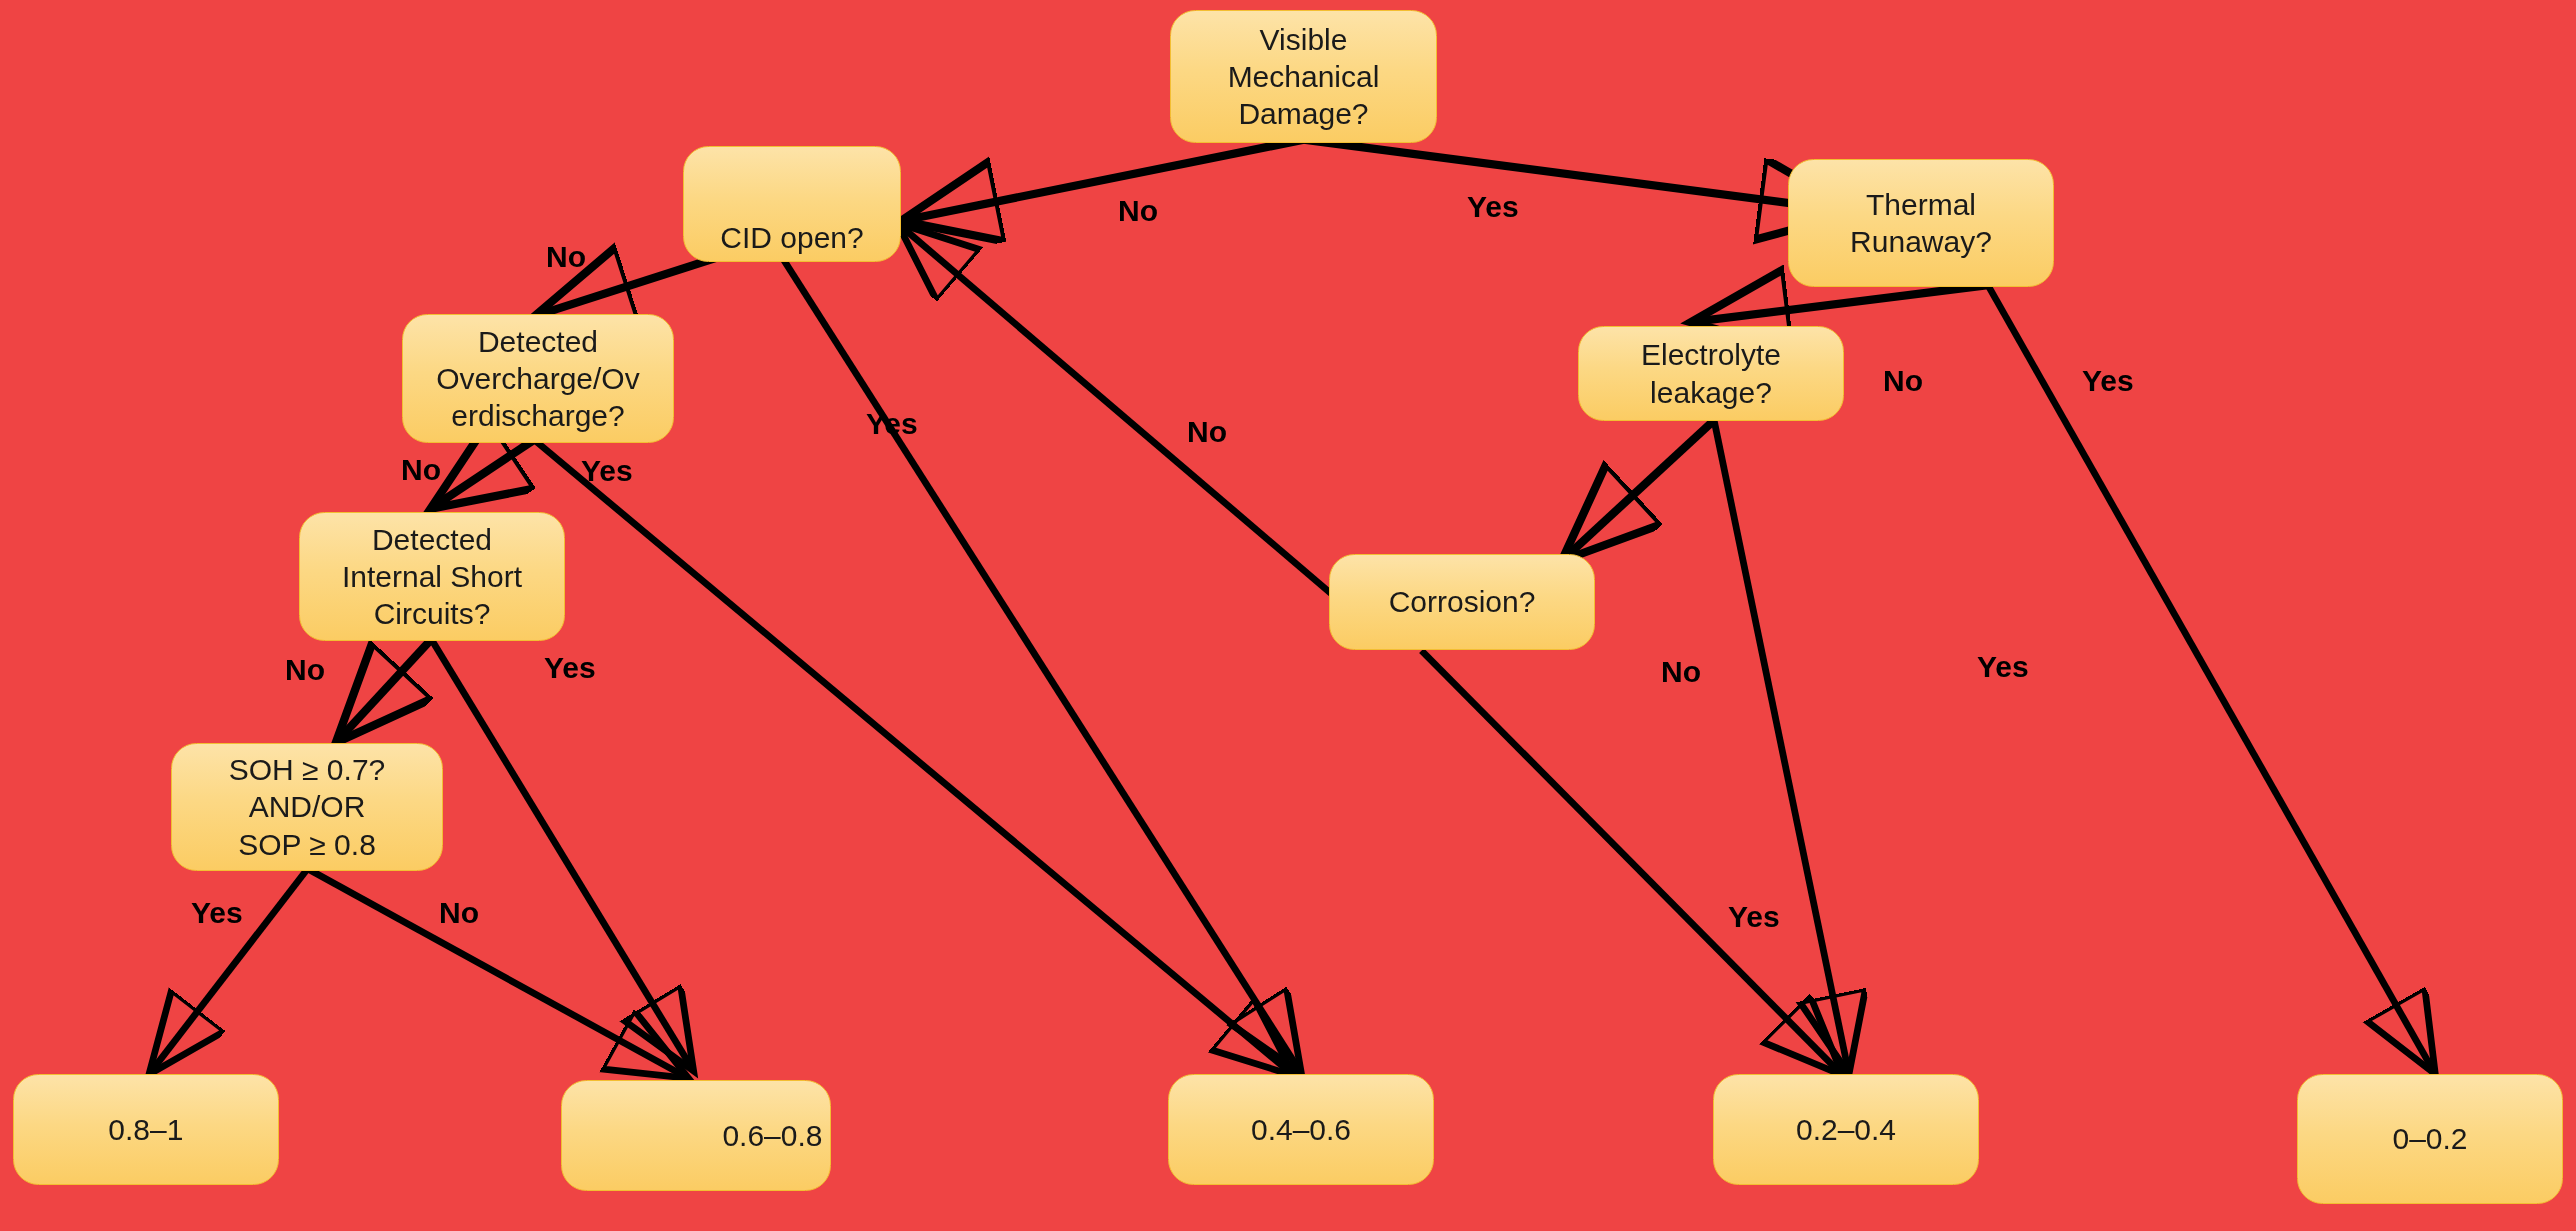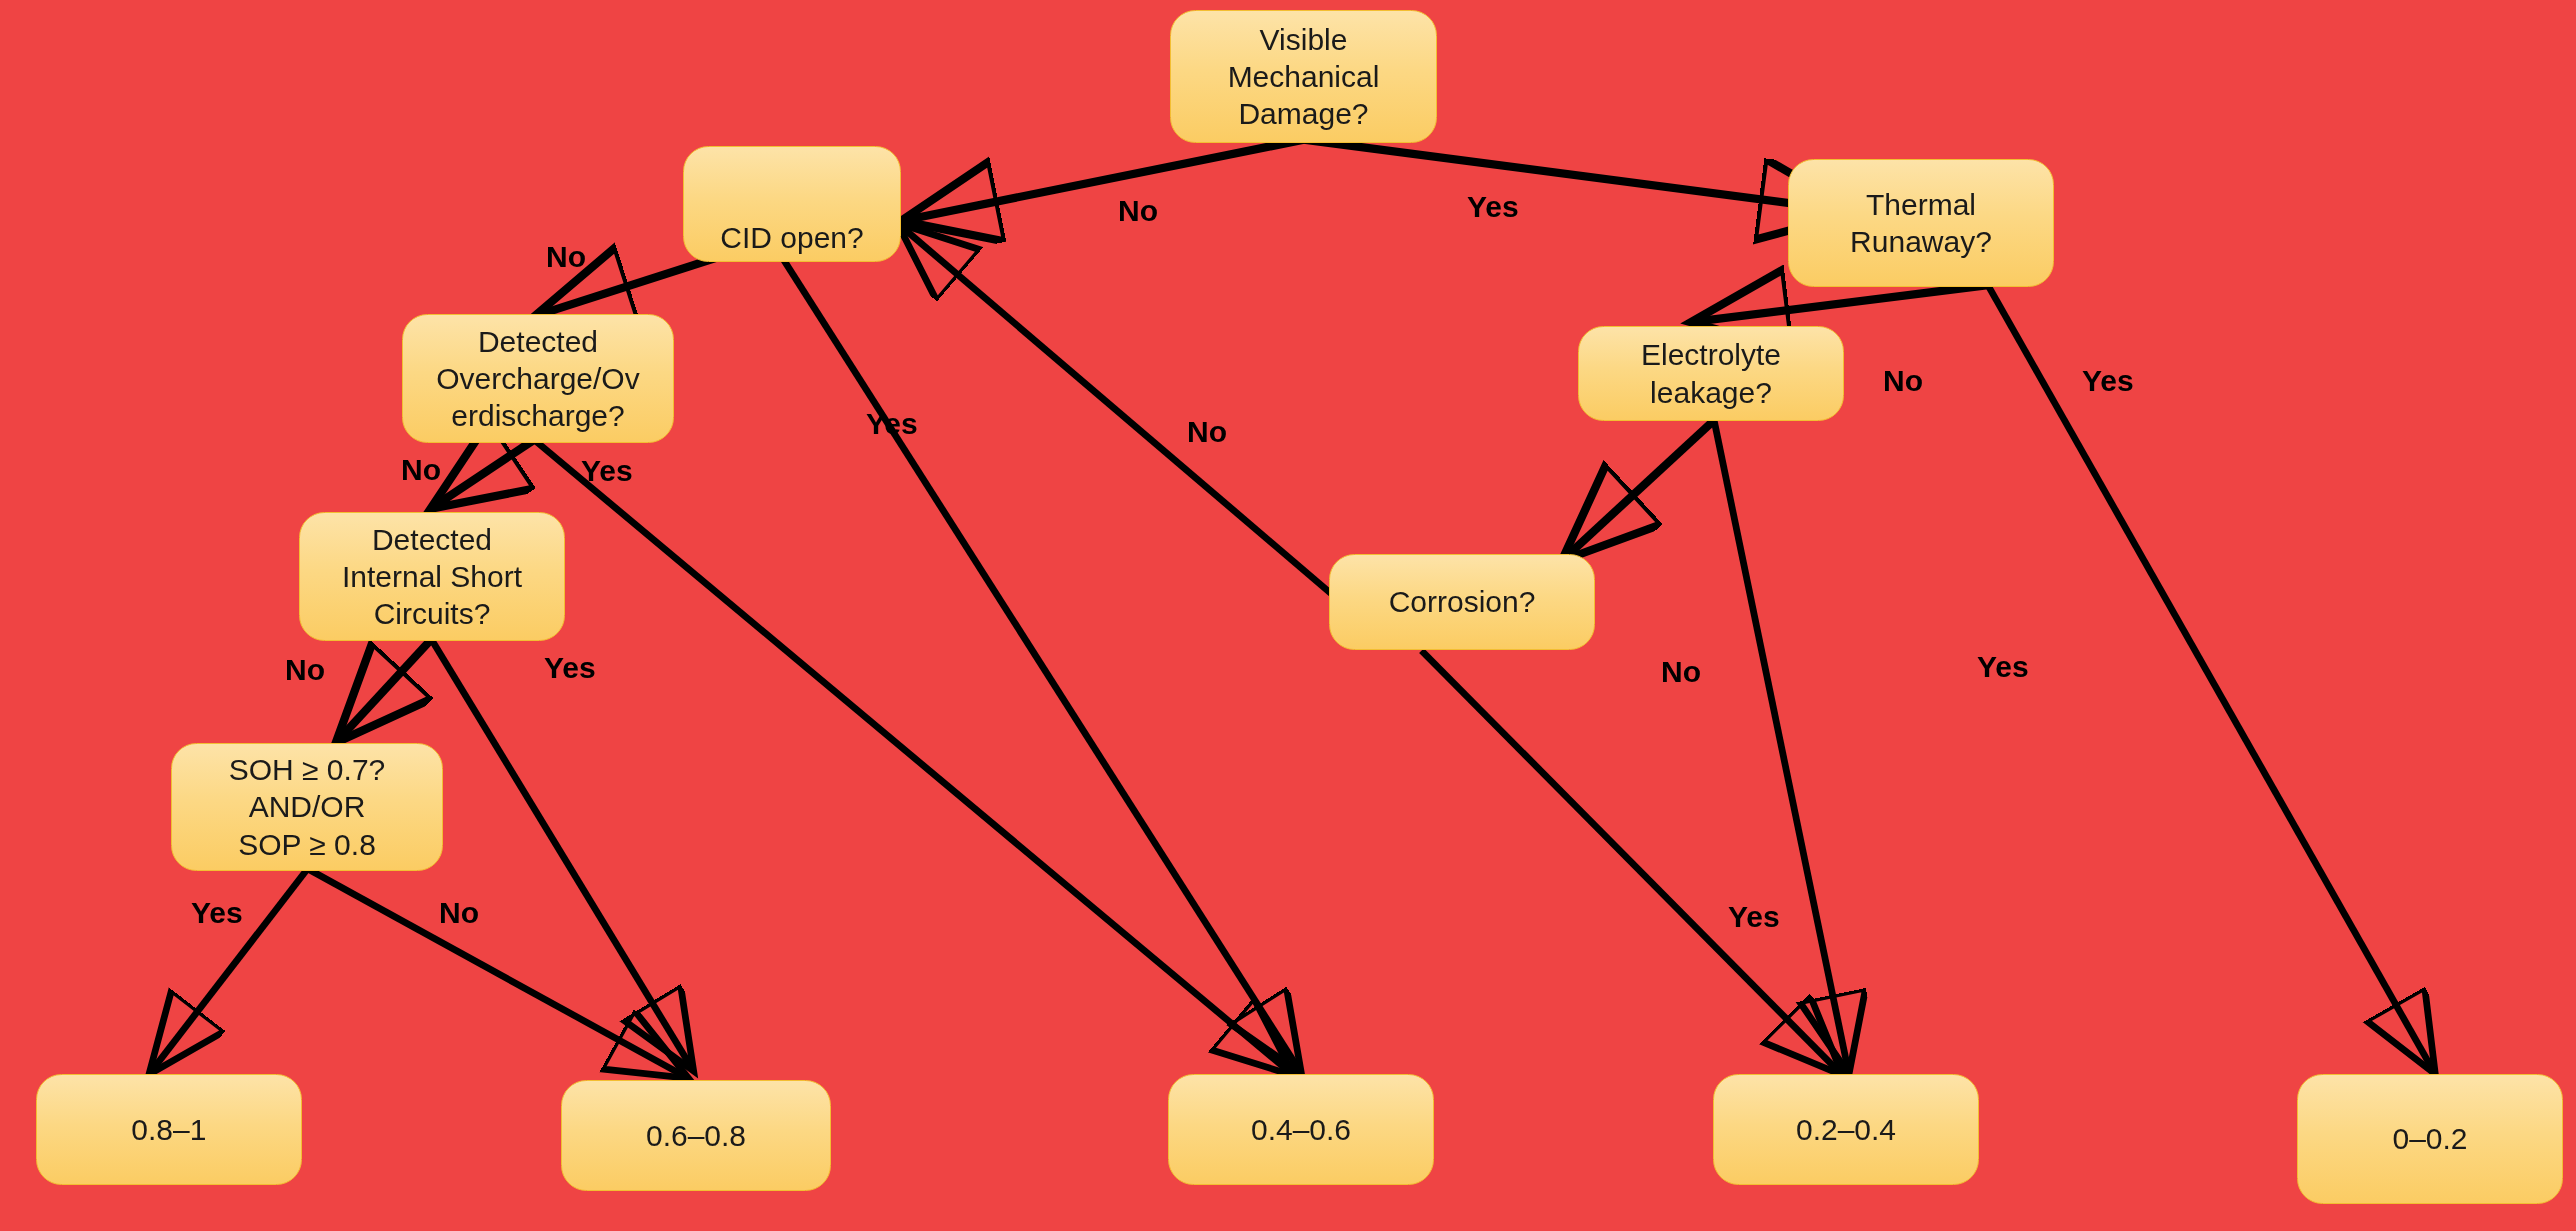--- a/index.html
+++ b/index.html
@@ -122,25 +122,25 @@
   <div class="node" style="left:1329px;top:554px;width:266px;height:96px;">
     <span class="lbl">Corrosion?</span>
   </div>
 
   <div class="node" style="left:171px;top:743px;width:272px;height:128px;">
     <span class="lbl">SOH ≥ 0.7?
 AND/OR
 SOP ≥ 0.8</span>
   </div>
 
-  <div class="node" style="left:12.8px;top:1074px;width:266px;height:111px;margin-left:23px;">
+  <div class="node" style="left:12.8px;top:1074px;width:266px;height:111px;">
     <span class="lbl">0.8–1</span>
   </div>
 
-  <div class="node" style="left:561px;top:1080px;width:270px;height:111px;">
+  <div class="node" style="left:561px;top:1080px;width:270px;height:111px;text-align:right;">
     <span class="lbl">0.6–0.8</span>
   </div>
 
   <div class="node" style="left:1168px;top:1074px;width:266px;height:111px;">
     <span class="lbl">0.4–0.6</span>
   </div>
 
   <div class="node" style="left:1713px;top:1074px;width:266px;height:111px;">
     <span class="lbl">0.2–0.4</span>
   </div>

